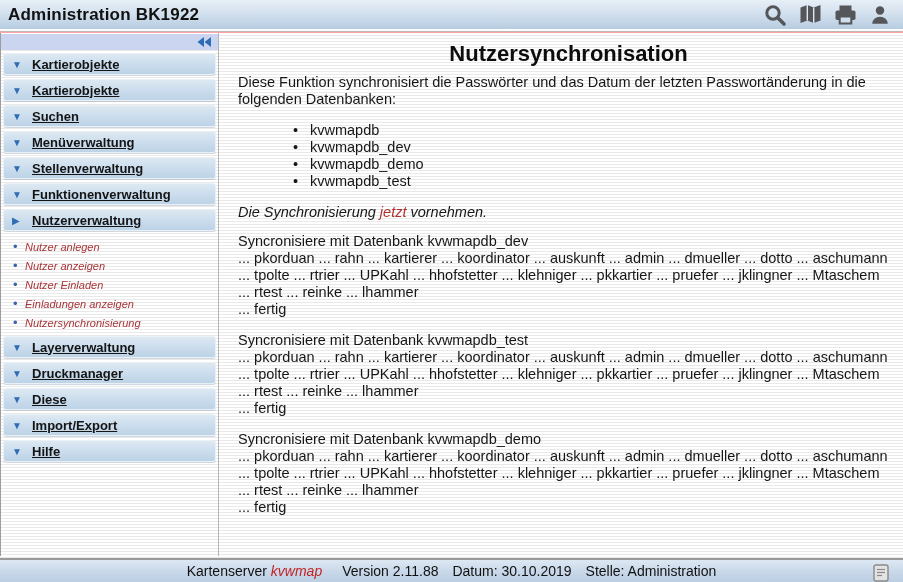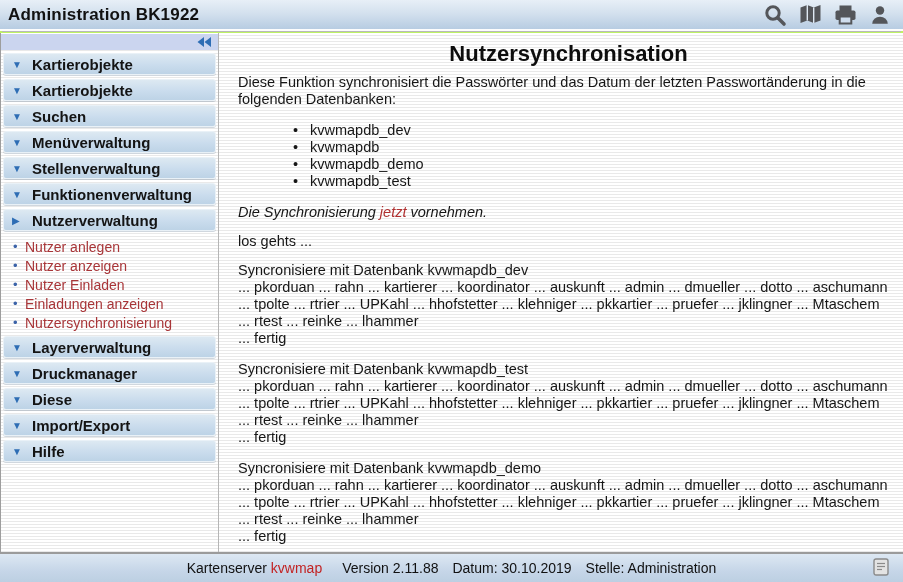--- a/index.html
+++ b/index.html
@@ -1,18 +1,18 @@
 <!DOCTYPE html>
 <html><head>
 <meta charset="utf-8">
 <style>
   * { margin:0; padding:0; box-sizing:border-box; }
   html,body { width:903px; height:582px; }
   body { font-family:"Liberation Sans","DejaVu Sans",sans-serif; color:#161616; }
-  #app { position:relative; width:903px; height:582px; overflow:hidden; background:#bef264; }
+  #app { position:relative; width:903px; height:582px; overflow:hidden; background:#fca5a5; }
 
   
   .stripes {
     position:absolute; left:0; top:33px; right:0; bottom:0;
     background:repeating-linear-gradient(to bottom,
       #ffffff 0px, #ffffff 2px, #e9e9e9 2px, #e9e9e9 3px);
   }
 
   
   .header {
@@ -38,55 +38,55 @@
   }
   .collapse-btn { cursor:pointer; display:flex; align-items:center; }
   .menu-item {
     height:22px; margin:0 2px 4px 2px; border-radius:3px;
     background:linear-gradient(to bottom,#dde9f2 0%,#cadced 55%,#bdd3e6 100%);
     border:1px solid #e9f1f7;
     box-shadow:0 1px 0 rgba(120,140,160,.35);
     display:flex; align-items:center; padding-left:8px; cursor:pointer;
   }
   .menu-arrow { color:#2e6db4; font-size:10px; width:20px; display:inline-block; }
-  .menu-label { font-size:15px; font-weight:bold; color:#141414; }
+  .menu-label { font-size:13px; font-weight:bold; color:#141414;text-decoration:underline; }
   .submenu { padding:2px 0 4px 0; }
   .submenu-item {
     height:19px; display:flex; align-items:center; padding-left:12px; cursor:pointer;
   }
   .sub-bullet { color:#3b63a8; font-size:13px; width:12px; }
-  .sub-label { font-size:14px; color:#a83538; }
+  .sub-label { font-size:11px; color:#a83538;font-style:italic; }
 
   
   .content {
     position:absolute; left:220px; top:33px; right:0; bottom:26px;
     padding:8px 4px 0 18px; overflow:hidden; z-index:2;
     font-size:14.5px; line-height:17px;
   }
   .page-title { text-align:center; font-size:22px; font-weight:bold; margin:4px 0 12px 0; color:#0d0d0d; }
   .intro { max-width:660px; margin-bottom:14px; }
   .db-list { list-style:none; margin:0 0 14px 55px; }
   .db-list li { line-height:17px; }
   .db-list li::before { content:"•"; display:inline-block; width:17px; }
   .sync-prompt { margin-bottom:12px;font-style:italic; }
   .loslink, .red-link { color:#b03030; cursor:pointer; }
   .gehts { margin-bottom:12px; }
   .sync-block { margin-bottom:14px; }
   .sync-block div { white-space:nowrap; line-height:17px; }
 
   
   .footer {
-    position:absolute; left:0; bottom:0; width:903px; height:30px;
+    position:absolute; left:0; bottom:0; width:903px; height:24px;
     background:linear-gradient(to bottom,#dde8f3 0%,#c6d6e8 60%,#bccfe2 100%);
     border-top:2px solid #9b9b9b;
     display:flex; align-items:center; justify-content:center;
     font-size:14px; color:#111; z-index:6;
   }
   .footer span { margin:0 7px; }
-  .footer .kvwmap { color:#c22323; margin:16px 4px; cursor:pointer; }
+  .footer .kvwmap { color:#c22323; margin:16px 4px; cursor:pointer;font-style:italic; }
   .footer-icon { position:absolute; right:7px; top:4px; cursor:pointer; }
 </style>
 </head>
 <body>
 
 <div id="app">
   <div class="stripes"></div>
 
   <div class="header">
     <div class="header-title">Administration BK1922</div>
@@ -201,29 +201,28 @@
       <span class="menu-arrow">▼</span>
       <span class="menu-label">Hilfe</span>
     </div>
   </div>
 
   <div class="content">
     <div class="page-title">Nutzersynchronisation</div>
     <p class="intro">Diese Funktion synchronisiert die Passwörter und das Datum der letzten Passwortänderung in die folgenden Datenbanken:</p>
 
     <ul class="db-list">
+      <li>kvwmapdb</li>
       <li>kvwmapdb_dev</li>
-      <li>kvwmapdb</li>
       <li>kvwmapdb_demo</li>
       <li>kvwmapdb_test</li>
     </ul>
 
     <p class="sync-prompt"><span>Die Synchronisierung </span><span class="red-link">jetzt</span><span> vornehmen.</span></p>
 
-    <p class="gehts">los gehts ...</p>
 
     <div class="sync-block">
       <div>Syncronisiere mit Datenbank kvwmapdb_dev</div>
       <div>... pkorduan ... rahn ... kartierer ... koordinator ... auskunft ... admin ... dmueller ... dotto ... aschumann</div>
       <div>... tpolte ... rtrier ... UPKahl ... hhofstetter ... klehniger ... pkkartier ... pruefer ... jklingner ... Mtaschem</div>
       <div>... rtest ... reinke ... lhammer</div>
       <div>... fertig</div>
     </div>
 
     <div class="sync-block">

